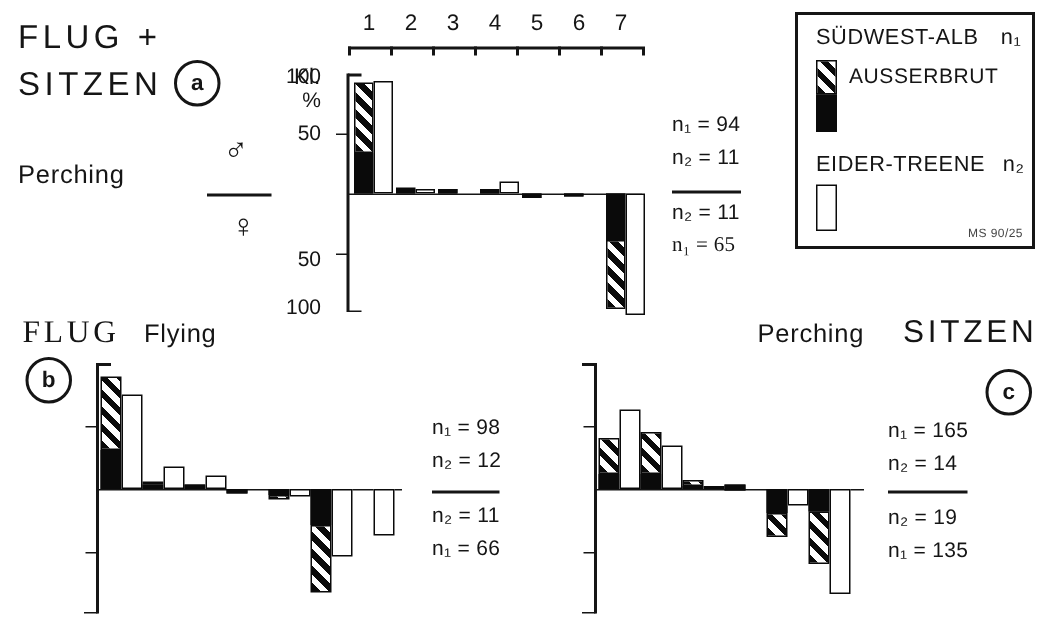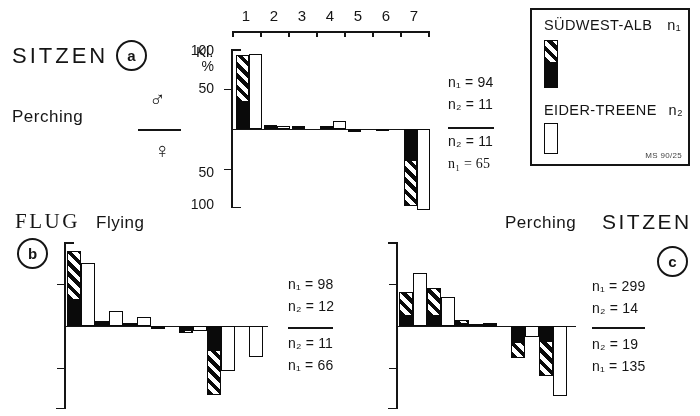--- a/index.html
+++ b/index.html
@@ -29,20 +29,21 @@
   .legend-row{position:absolute;display:flex;justify-content:space-between;font-size:14.5px;letter-spacing:0.4px;}
   .legend-sub{font-size:14px;letter-spacing:0.4px;}
   .credit{position:absolute;font-size:8px;color:#444;letter-spacing:0.3px;}
   .swatch{position:absolute;box-sizing:border-box;}
 </style>
 </head>
 <body>
 
 <div class="stage">
 
+  <div class="txt de-big" style="left:12px;top:13px;">FLUG +</div>
   <div class="txt de-big" style="left:12px;top:44px;">SITZEN</div>
   <div class="txt en" style="left:12px;top:108px;">Perching</div>
 
   <div class="circle-marker" style="left:116px;top:40px;">
     <span>a</span>
   </div>
   <div class="circle-marker" style="left:17px;top:238px;">
     <span>b</span>
   </div>
   <div class="circle-marker" style="left:657px;top:246px;">
@@ -76,41 +77,42 @@
   <div class="txt nlabel" style="left:448px;top:134px;">n₂ = 11</div>
   <div class="txt nlabel" style="left:448px;top:156px;font-family:Liberation Serif, serif;">n₁ = 65</div>
 
   <div class="legend-box">
     <div class="legend-row" style="left:12px;top:7px;width:137px;">
       <span>SÜDWEST-ALB</span>
       <span>n₁</span>
     </div>
     <div class="swatch bar-hatch" style="left:12px;top:30px;width:14px;height:23px;"></div>
     <div class="swatch bar-black" style="left:12px;top:53px;width:14px;height:25px;"></div>
+    <div class="txt legend-sub" style="left:34px;top:33px;">AUSSERBRUT</div>
     <div class="legend-row" style="left:12px;top:92px;width:139px;">
       <span>EIDER-TREENE</span>
       <span>n₂</span>
     </div>
     <div class="swatch bar-white" style="left:12px;top:113px;width:14px;height:31px;"></div>
     <div class="credit" style="right:6px;bottom:4px;">MS 90/25</div>
   </div>
 
   <div class="txt de-mid" style="left:15px;top:210px;font-family:Liberation Serif, serif;">FLUG</div>
   <div class="txt en" style="left:96px;top:214px;">Flying</div>
 
   <div class="txt nlabel" style="left:288px;top:277px;">n₁ = 98</div>
   <div class="txt nlabel" style="left:288px;top:299px;">n₂ = 12</div>
   <div class="line" style="left:288px;top:327px;width:45px;height:1.6px;"></div>
   <div class="txt nlabel" style="left:288px;top:336px;">n₂ = 11</div>
   <div class="txt nlabel" style="left:288px;top:358px;">n₁ = 66</div>
 
   <div class="txt en" style="left:505px;top:214px;">Perching</div>
   <div class="txt de-mid" style="left:602px;top:210px;">SITZEN</div>
 
-  <div class="txt nlabel" style="left:592px;top:279px;">n₁ = 299</div>
+  <div class="txt nlabel" style="left:592px;top:279px;">n₁ = 165</div>
   <div class="txt nlabel" style="left:592px;top:301px;">n₂ = 14</div>
   <div class="line" style="left:592px;top:327px;width:53px;height:1.6px;"></div>
   <div class="txt nlabel" style="left:592px;top:337px;">n₂ = 19</div>
   <div class="txt nlabel" style="left:592px;top:359px;">n₁ = 135</div>
 
   <div id="plot-layer">
       <div class="line" style="left: 232px; top: 31px; width: 196px; height: 1.5px; position: absolute;"></div>
       <div class="line" style="left: 232px; top: 31px; width: 1.5px; height: 6px; position: absolute;"></div>
       <div class="line" style="left: 260px; top: 31px; width: 1.5px; height: 6px; position: absolute;"></div>
       <div class="line" style="left: 288px; top: 31px; width: 1.5px; height: 6px; position: absolute;"></div>

